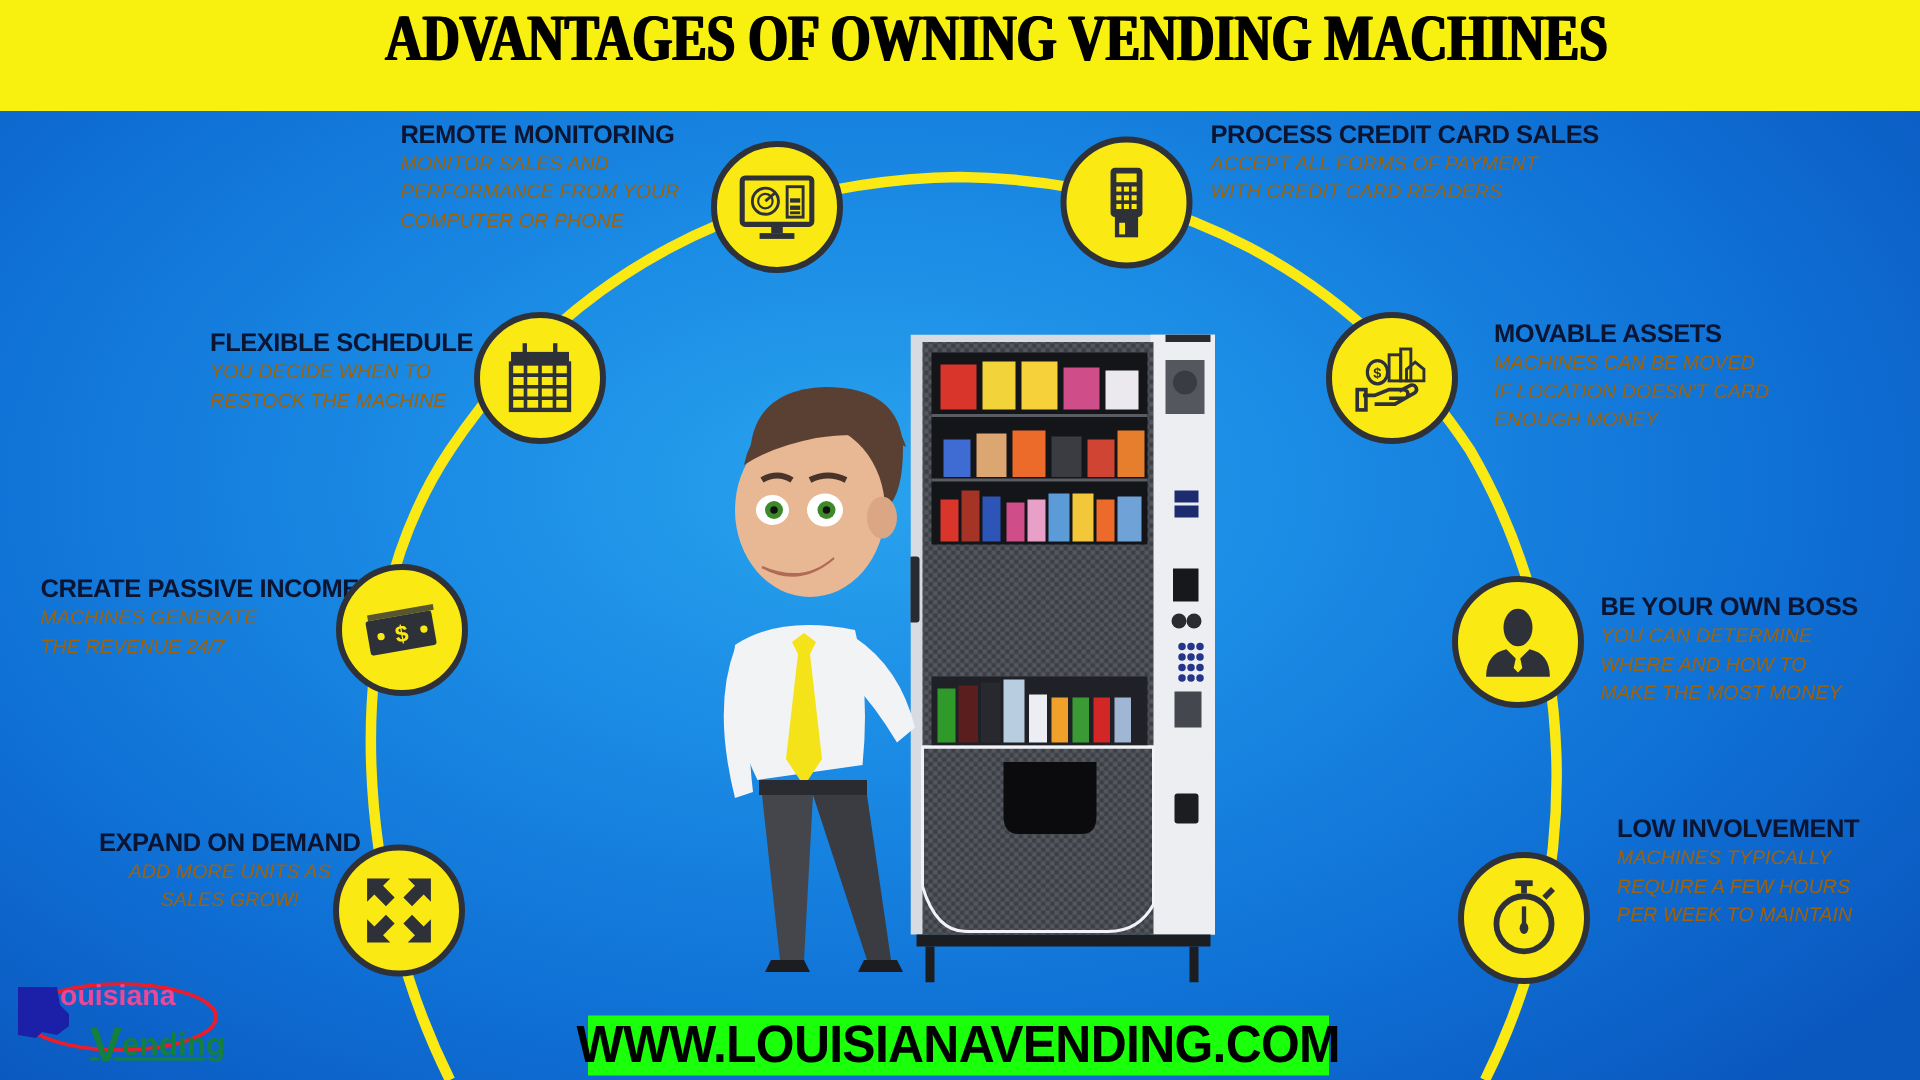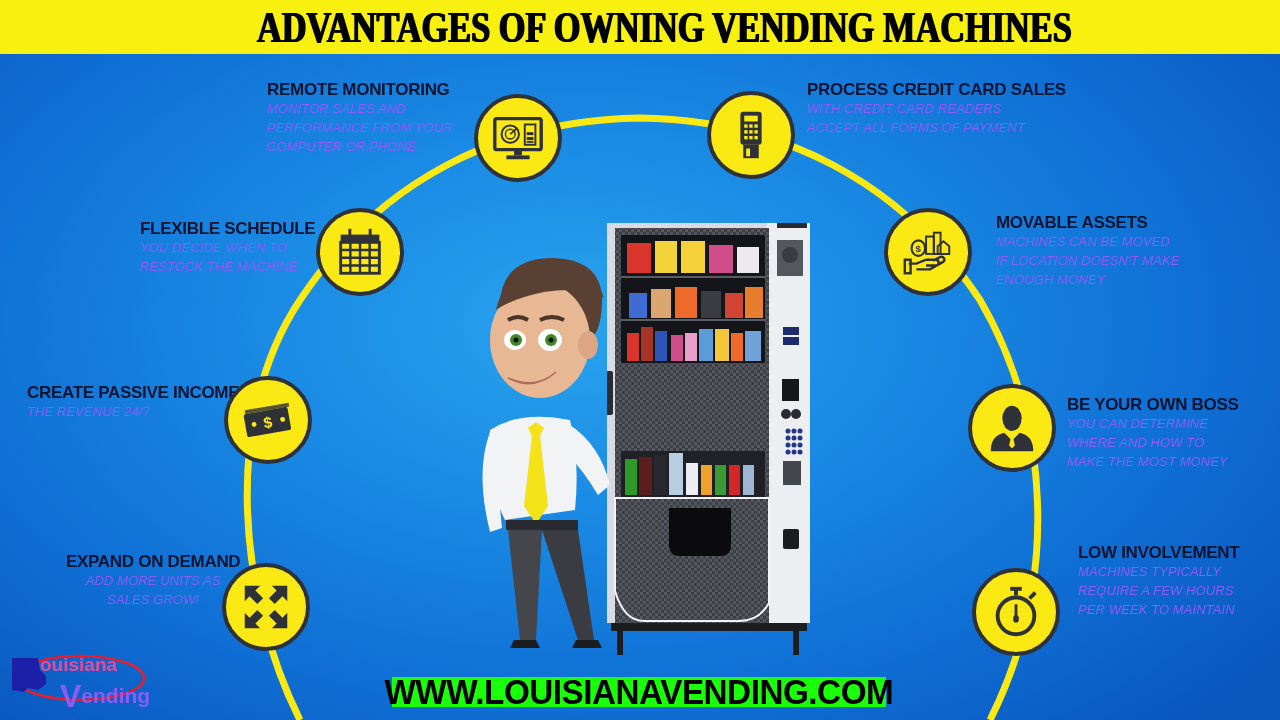--- a/index.html
+++ b/index.html
@@ -3,70 +3,70 @@
 <meta charset="utf-8">
 <style>
   * { box-sizing: border-box; margin: 0; padding: 0; }
   html, body { width: 1280px; height: 720px; overflow: hidden; }
   body {
     position: relative;
     font-family: "Liberation Sans", sans-serif;
     background: radial-gradient(ellipse 70% 75% at 45% 45%, #29a3ee 0%, #1a8ae4 35%, #0f6fd4 70%, #0a57be 100%);
   }
   .title-bar {
-    position: absolute; left: 0; top: 0; width: 1280px; height: 54px;
+    position: absolute; left: 0; top: 0; width: 1280px; height: 74px;
     background: #f8f00e;
-    display: flex; align-items: center; justify-content: center; padding-left: 48px;
+    display: flex; align-items: flex-start; justify-content: center; padding-left: 48px;
   }
   .title-text {
     font-family: "Liberation Serif", serif;
     font-weight: 900;
     font-size: 44px;
     letter-spacing: 0px;
     color: #000;
     transform: scaleX(0.78);
     white-space: nowrap;
     text-shadow: 1px 0 0 #000, -1px 0 0 #000;
   }
   .ring { position: absolute; left: 0; top: 0; width: 1280px; height: 720px; }
   .feature { position: absolute; color: #0b1430; }
   .feature .ftitle {
     font-weight: 700; font-size: 17px; line-height: 18px;
     white-space: nowrap; letter-spacing: -0.3px;
   }
   .feature .fdesc {
     font-style: italic; font-size: 13px; line-height: 19px;
-    white-space: nowrap; letter-spacing: 0.1px; color: #8b5cf6;
+    white-space: nowrap; letter-spacing: 0.1px; color: #a16207;
   }
   .icon-circle {
     position: absolute; width: 88px; height: 88px; border-radius: 50%;
     background: #fbe914; border: 4px solid #2f3138;
     display: flex; align-items: center; justify-content: center;
   }
   .icon-circle svg { width: 58px; height: 58px; }
   .machine { position: absolute; left: 607px; top: 223px; width: 203px; height: 432px; }
   .person { position: absolute; left: 470px; top: 250px; width: 150px; height: 410px; }
   .url-bar {
-    position: absolute; left: 392px; top: 677px; width: 494px; height: 30px;
+    position: absolute; left: 392px; top: 677px; width: 494px; height: 40px;
     background: #1aff0a;
     display: flex; align-items: center; justify-content: center;
   }
   .url-text {
     font-family: "Liberation Sans", sans-serif; font-weight: 700;
     font-size: 35px; color: #000; letter-spacing: -0.5px;
     transform: scaleX(0.95); white-space: nowrap;
   }
   .logo { position: absolute; left: 8px; top: 648px; width: 140px; height: 62px; }
   .logo-top {
     position: absolute; left: 32px; top: 6px;
     font-family: "Liberation Sans", sans-serif; font-weight: 700; font-size: 19px; color: #ec4899;
   }
   .logo-bottom {
     position: absolute; left: 52px; top: 26px;
-    font-family: "Liberation Sans", sans-serif; font-weight: 700; font-size: 21px; color: #8b5cf6;
+    font-family: "Liberation Sans", sans-serif; font-weight: 700; font-size: 21px; color: #15803d; text-decoration: underline;
   }
 </style>
 </head>
 <body>
 
 <div class="title-bar">
   <div class="title-text">ADVANTAGES OF OWNING VENDING MACHINES</div>
 </div>
 
 <svg class="ring" viewBox="0 0 1280 720">
@@ -89,22 +89,22 @@
     <line x1="22" y1="26" x2="29" y2="20" stroke="#2f3138" stroke-width="2"></line>
     <rect x="37" y="16" width="11" height="21" fill="none" stroke="#2f3138" stroke-width="2"></rect>
     <rect x="39" y="24" width="7" height="3" fill="#2f3138"></rect>
     <rect x="39" y="29" width="7" height="3" fill="#2f3138"></rect>
     <rect x="39" y="33" width="7" height="2" fill="#2f3138"></rect>
   </svg>
 </div>
 
 <div class="feature" style="left:807px; top:81px;">
   <div class="ftitle">PROCESS CREDIT CARD SALES</div>
+  <div class="fdesc">ACCEPT ALL FORMS OF PAYMENT</div>
   <div class="fdesc">WITH CREDIT CARD READERS</div>
-  <div class="fdesc">ACCEPT ALL FORMS OF PAYMENT</div>
 </div>
 <div class="icon-circle" style="left:707px; top:91px;">
   <svg viewBox="0 0 60 60">
     <rect x="19" y="6" width="22" height="34" rx="3" fill="#2f3138"></rect>
     <rect x="23" y="10" width="14" height="6" fill="#fbe914"></rect>
     <g fill="#fbe914">
       <rect x="23" y="19" width="3.5" height="3.5"></rect>
         <rect x="28.2" y="19" width="3.5" height="3.5"></rect>
         <rect x="33.5" y="19" width="3.5" height="3.5"></rect>
       <rect x="23" y="25" width="3.5" height="3.5"></rect>
@@ -137,37 +137,38 @@
       <line x1="10" y1="28" x2="50" y2="28"></line>
         <line x1="10" y1="36" x2="50" y2="36"></line>
         <line x1="10" y1="44" x2="50" y2="44"></line>
     </g>
   </svg>
 </div>
 
 <div class="feature" style="left:996px; top:214px;">
   <div class="ftitle">MOVABLE ASSETS</div>
   <div class="fdesc">MACHINES CAN BE MOVED</div>
-  <div class="fdesc">IF LOCATION DOESN'T MAKE</div>
+  <div class="fdesc">IF LOCATION DOESN'T CARD</div>
   <div class="fdesc">ENOUGH MONEY</div>
 </div>
 <div class="icon-circle" style="left:884px; top:208px;">
   <svg viewBox="0 0 60 60">
     <path d="M10 42 h8 l10 -4 h10 a3 3 0 0 1 0 6 h-10 M18 48 h14 l14 -8 a3 3 0 0 0 -3 -5 l-8 4" fill="none" stroke="#2f3138" stroke-width="2.5"></path>
     <rect x="6" y="38" width="6" height="14" fill="none" stroke="#2f3138" stroke-width="2.5"></rect>
     <ellipse cx="20" cy="26" rx="7" ry="8" fill="none" stroke="#2f3138" stroke-width="2.2"></ellipse>
     <text x="17" y="30" font-size="10" font-weight="bold" fill="#2f3138" font-family="Liberation Sans, sans-serif">$</text>
     <rect x="28" y="14" width="8" height="18" fill="none" stroke="#2f3138" stroke-width="2"></rect>
     <rect x="36" y="10" width="7" height="22" fill="none" stroke="#2f3138" stroke-width="2"></rect>
     <path d="M40 24 l6 -5 l6 5 v8 h-12 z" fill="none" stroke="#2f3138" stroke-width="2"></path>
   </svg>
 </div>
 
 <div class="feature" style="left:27px; top:384px;">
   <div class="ftitle">CREATE PASSIVE INCOME</div>
+  <div class="fdesc">MACHINES GENERATE</div>
   <div class="fdesc">THE REVENUE 24/7</div>
 </div>
 <div class="icon-circle" style="left:224px; top:376px;">
   <svg viewBox="0 0 60 60">
     <g transform="rotate(-10 30 30)">
       <rect x="6" y="20" width="46" height="24" rx="2" fill="#2f3138"></rect>
       <rect x="8" y="16" width="46" height="4" fill="#2f3138" opacity="0.8"></rect>
       <circle cx="30" cy="32" r="8" fill="#2f3138"></circle>
       <text x="25" y="38" font-size="16" font-weight="bold" fill="#fbe914" font-family="Liberation Sans, sans-serif">$</text>
       <circle cx="15" cy="32" r="2.5" fill="#fbe914"></circle>

